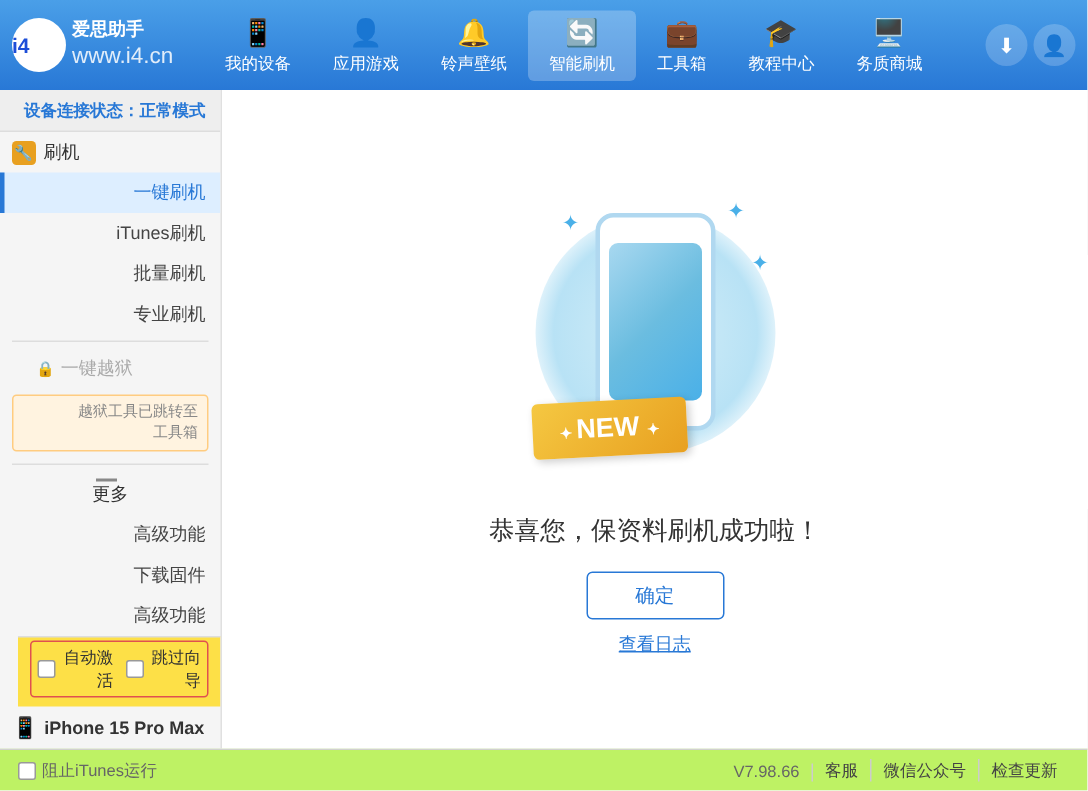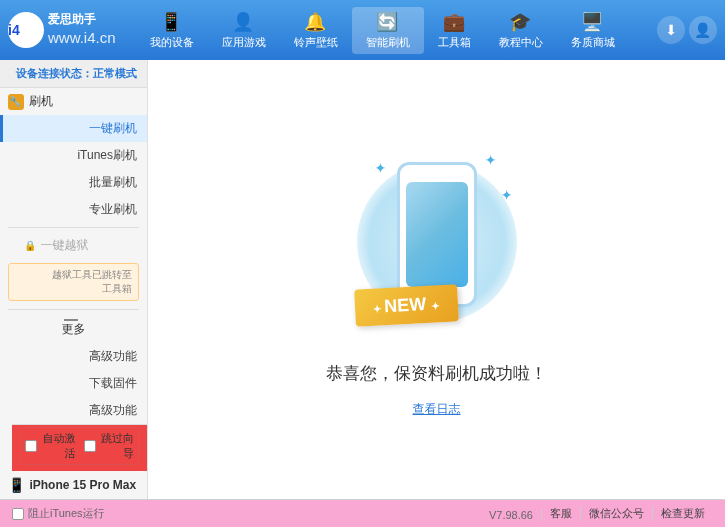--- a/index.html
+++ b/index.html
@@ -161,21 +161,21 @@
       font-size: 10px;
       color: #888;
       line-height: 1.4;
     }
     .sidebar-spacer { flex: 1; }
     
     
     .sidebar-checkboxes {
       padding: 2px 8px;
       border-top: 1px solid #ddd;
-      background: #ef4444;
+      background: #fde047;
       margin-left: 12px;
     }
     .checkbox-row {
       display: flex;
       align-items: center;
       gap: 8px;
       border: 1.5px solid #e05050;
       border-radius: 3px;
       padding: 3px 4px;
       margin-bottom: 4px;
@@ -307,21 +307,21 @@
     .log-link {
       font-size: 12px;
       color: #2878d6;
       cursor: pointer;
       text-decoration: underline;
     }
 
     
     .footer {
       height: 28px;
-      background: #f9a8d4;
+      background: #bef264;
       border-top: 1px solid #d0d0d0;
       display: flex;
       align-items: center;
       padding: 0 12px;
       font-size: 11px;
       color: #666;
       gap: 0;
     }
     .footer-left {
       display: flex;
@@ -492,20 +492,23 @@
 
       <span class="star" style="top:18px;left:28px;">✦</span>
       <span class="star" style="top:10px;right:30px;">✦</span>
       <span class="star" style="top:45px;right:14px;">✦</span>
     </div>
 
     <div class="success-text">
       <span>恭喜您，保资料刷机成功啦！</span>
     </div>
 
+    <button class="confirm-btn">
+      <span>确定</span>
+    </button>
 
     <div class="log-link">
       <span>查看日志</span>
     </div>
   </div>
 
 </div>
 
 <div class="footer">
   <div class="footer-left">

